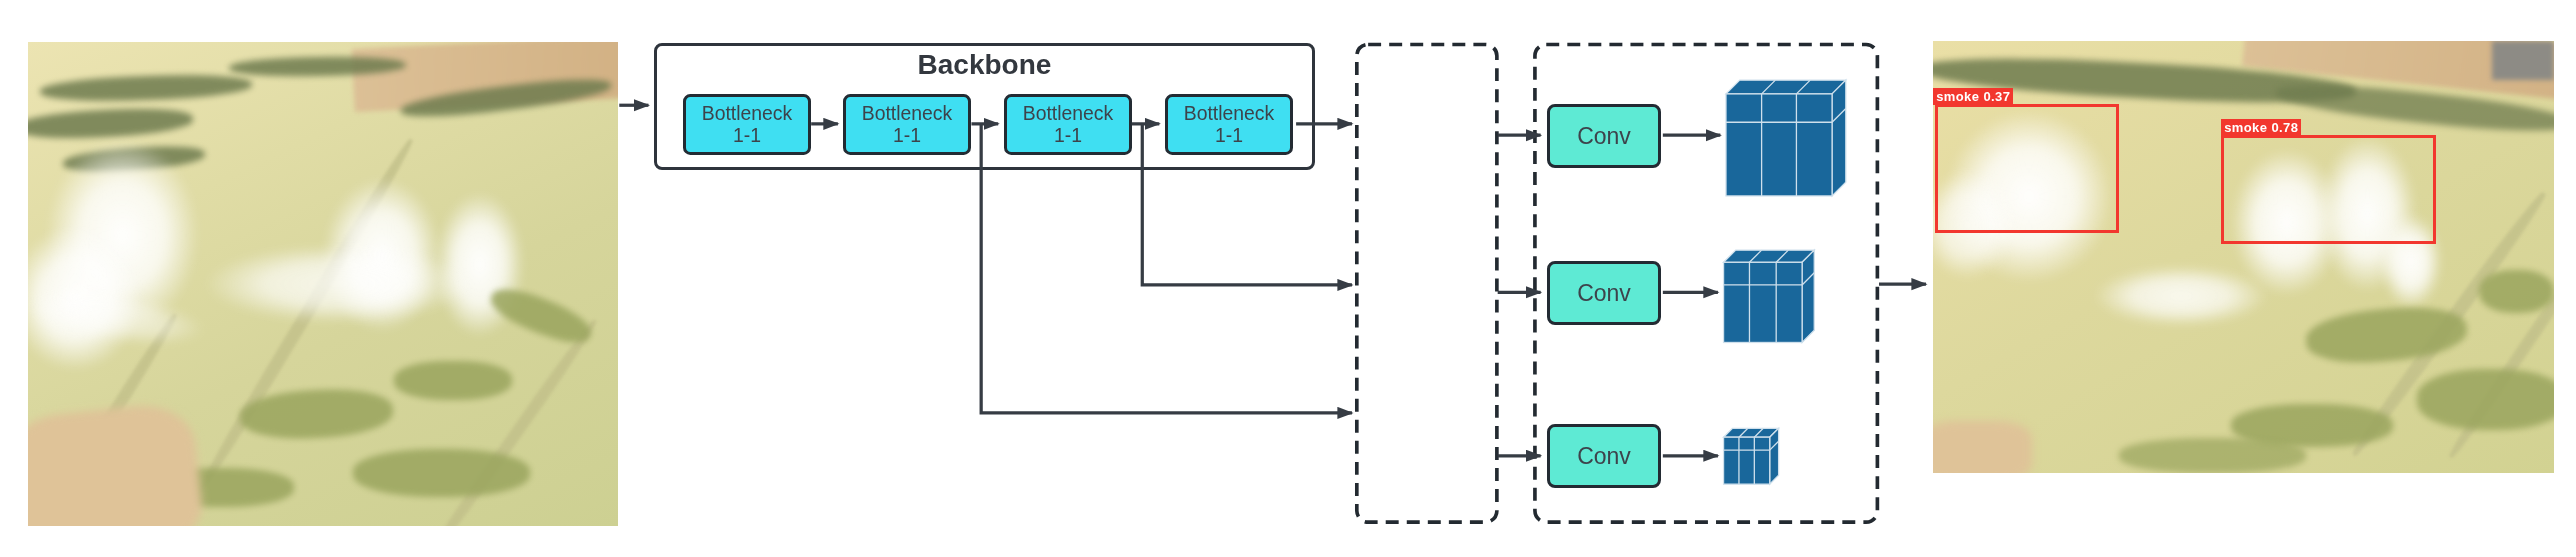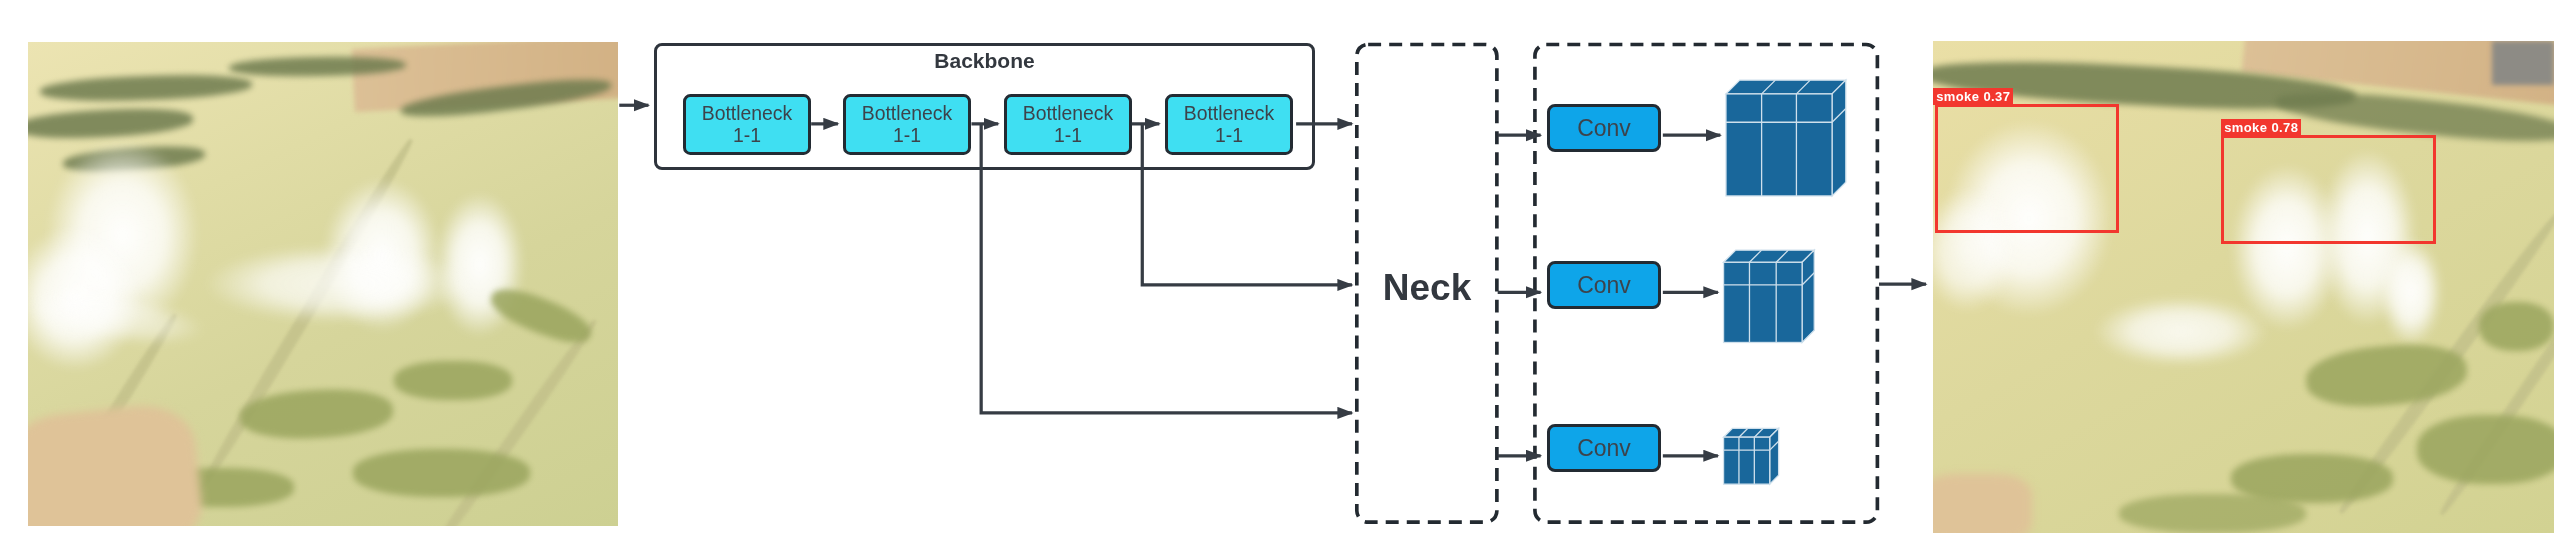--- a/index.html
+++ b/index.html
@@ -20,25 +20,25 @@
   .road{background:linear-gradient(95deg,#dcc096,#d2b184);filter:blur(2.4px);}
 
   
   .det-box{position:absolute;border:3.2px solid #f2372e;z-index:3;}
   .det-label{position:absolute;background:#f2372e;color:#ffffff;font-size:13px;font-weight:bold;
              line-height:17px;height:17px;padding:0 3.2px;white-space:nowrap;z-index:4;letter-spacing:0.4px;}
 
   
   .backbone-box{position:absolute;left:654px;top:43px;width:661px;height:127px;
                 border:3.2px solid #2e343c;border-radius:8px;background:#ffffff;box-sizing:border-box;}
-  .group-title{position:absolute;text-align:center;font-weight:bold;font-size:21px;color:#33383f;}
+  .group-title{position:absolute;text-align:center;font-weight:bold;font-size:28px;color:#33383f;}
   .bottleneck{position:absolute;width:128px;height:61px;background:#3fdff2;border:3.2px solid #232b33;
               border-radius:7.3px;box-sizing:border-box;display:flex;flex-direction:column;align-items:center;
               justify-content:center;color:#3d434b;font-size:19.4px;line-height:1.12;z-index:2;}
-  .conv{position:absolute;left:1547px;width:114px;height:48px;background:#0ea5e9;border:3.2px solid #232b33;
+  .conv{position:absolute;left:1547px;width:114px;height:64px;background:#5eead4;border:3.2px solid #232b33;
         border-radius:8px;box-sizing:border-box;display:flex;align-items:center;justify-content:center;
         color:#3d434b;font-size:23px;z-index:2;}
   .neck-label{position:absolute;left:1357px;top:267px;width:140px;text-align:center;
               font-size:37px;font-weight:bold;color:#33383f;z-index:3;}
   .overlay{position:absolute;inset:0;z-index:5;pointer-events:none;}
 </style>
 </head>
 <body>
 
 <div class="canvas">
@@ -81,21 +81,20 @@
   </div>
   <div class="bottleneck" style="left:1004px;top:94px;">
     <span>Bottleneck</span>
     <span>1-1</span>
   </div>
   <div class="bottleneck" style="left:1165px;top:94px;">
     <span>Bottleneck</span>
     <span>1-1</span>
   </div>
 
-  <div class="neck-label">Neck</div>
 
   <div class="conv" style="top:104px;">
     <span>Conv</span>
   </div>
   <div class="conv" style="top:261px;">
     <span>Conv</span>
   </div>
   <div class="conv" style="top:424px;">
     <span>Conv</span>
   </div>
@@ -145,21 +144,21 @@
 
       <g>
         <path d="M2128,540 L2139,529 L2196,529 L2185,540 Z"></path>
         <path d="M2185,540 L2196,529 L2196,587 L2185,598 Z"></path>
         <rect x="2128" y="540" width="57" height="58"></rect>
         <path d="M2147,540 V598 M2166,540 V598 M2128,556 H2185 M2185,556 L2196,545 M2147,540 L2158,529 M2166,540 L2177,529" fill="none"></path>
       </g>
     </g>
   </svg>
 
-  <div class="photo right-photo" style="left:1933px;top:41px;width:621px;height:492px;">
+  <div class="photo right-photo" style="left:1933px;top:41px;width:621px;height:432px;">
     <div class="layer ph-base"></div>
     <div class="layer road" style="left:50%;top:-3%;width:55%;height:13%;transform:rotate(6deg);"></div>
     <div class="layer hedge" style="left:-2%;top:5%;width:70%;height:8%;transform:rotate(3deg);"></div>
     <div class="layer hedge" style="left:55%;top:12%;width:48%;height:7%;transform:rotate(6deg);opacity:.75;"></div>
     <div class="layer" style="left:90%;top:0;width:10%;height:9%;background:#8d8b85;filter:blur(2.4px);"></div>
     <div class="layer smoke" style="left:2%;top:16%;width:27%;height:40%;"></div>
     <div class="layer smoke" style="left:-2%;top:30%;width:15%;height:25%;opacity:.8;"></div>
     <div class="layer smoke" style="left:26%;top:52%;width:28%;height:14%;opacity:.85;"></div>
     <div class="layer smoke" style="left:48%;top:25%;width:18%;height:34%;"></div>
     <div class="layer smoke" style="left:62%;top:22%;width:16%;height:36%;"></div>

